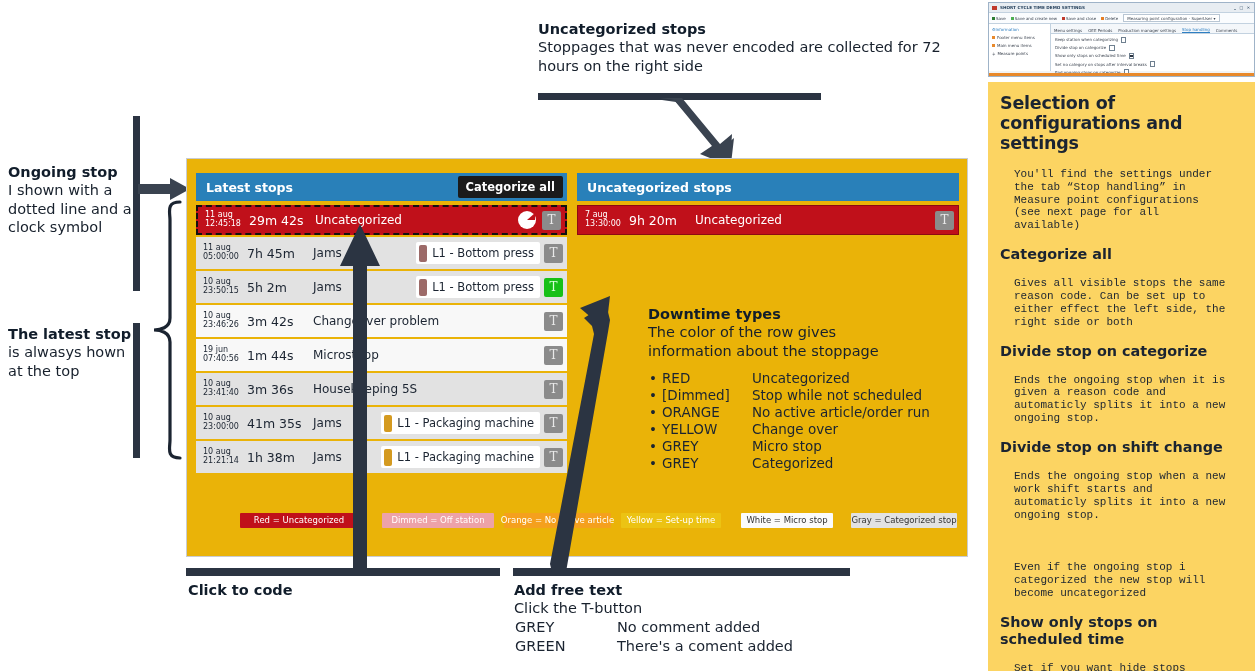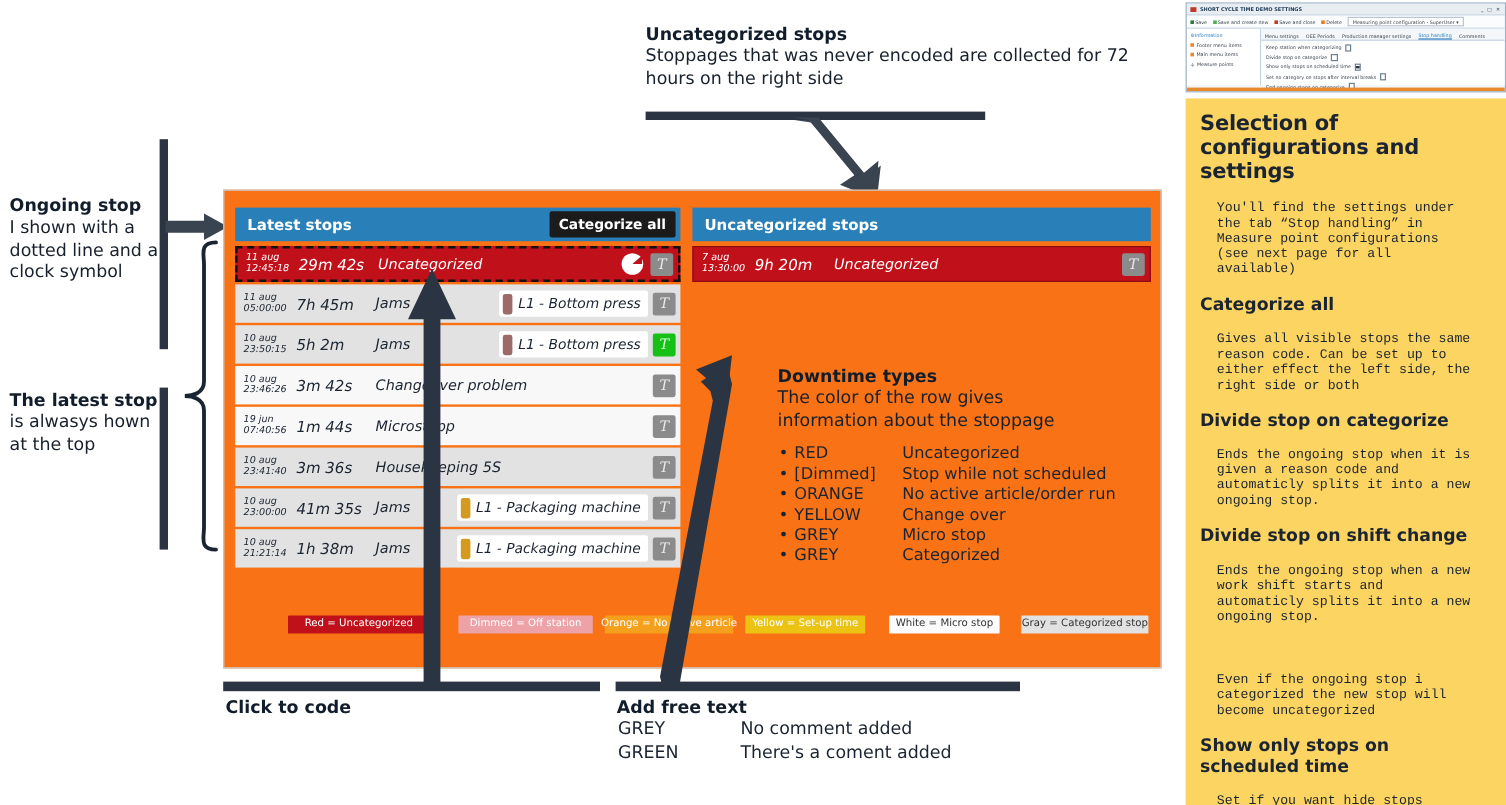--- a/index.html
+++ b/index.html
@@ -16,39 +16,39 @@
   .ann{position:absolute;line-height:1.26;}
   .ann .hd{font-weight:bold;font-size:14.5px;color:#111d2b;display:block;}
   .ann .bd{font-size:14.5px;color:#17202c;display:block;}
 
   
   .bar{position:absolute;background:#2b3442;}
 
   
   #app-window{
     position:absolute;left:186px;top:158px;width:782px;height:399px;
-    background:#f97316;border:1px solid #c9ccd1;
+    background:#eab308;border:1px solid #c9ccd1;
     box-sizing:border-box;
     box-shadow:0 0 0 0 rgba(0,0,0,0);
   }
   .panel-head{
     background:#2980b9;color:#ffffff;font-weight:bold;font-size:12.5px;
     height:28px;display:flex;align-items:center;padding:0 10px;
     box-sizing:border-box;position:relative;
   }
   #left-panel{position:absolute;left:9px;top:14px;width:371px;height:374px;}
   #right-panel{position:absolute;left:390px;top:14px;width:382px;height:374px;}
 
   .cat-all{
     position:absolute;right:4px;top:3px;height:22px;
     background:#1b1b1b;color:#fff;font-size:11.5px;font-weight:bold;
     display:flex;align-items:center;padding:0 8px;border-radius:2px;
   }
 
-  .rows{margin-top:4px;font-style:italic;}
+  .rows{margin-top:4px;}
   .row{
     height:32px;display:flex;align-items:center;position:relative;
     margin-bottom:2px;box-sizing:border-box;padding:0 4px 0 4px;
   }
   .row .stamp{width:44px;font-size:8px;line-height:1.12;flex:0 0 44px;padding-left:3px;}
   .row .stamp b{display:block;font-weight:normal;}
   .row .dur{width:60px;font-size:12.5px;flex:0 0 60px;}
   .row .reason{font-size:12px;flex:1 1 auto;padding-left:6px;}
   .row .station{
     background:#ffffff;border-radius:2px;height:22px;display:flex;align-items:center;
@@ -347,20 +347,21 @@
   <polygon points="12,286 26,286 68,46 70,34 66,18 44,32 52,40 54,48 10,278" fill="#2b3442"></polygon>
   <polygon points="40,22 70,10 66,44" fill="#2b3442"></polygon>
 </svg>
 
 <div class="ann" style="left:188px;top:581px;width:300px;">
   <span class="hd">Click to code</span>
 </div>
 
 <div class="ann" style="left:514px;top:581px;width:330px;">
   <span class="hd">Add free text</span>
+  <span class="bd">Click the T-button</span>
   <table style="border-collapse:collapse;font-size:14.5px;line-height:1.22;">
     <tbody>
         <tr>
           <td style="width:100px;">GREY</td>
           <td>No comment added</td>
         </tr>
     <tr>
           <td>GREEN</td>
           <td>There's a coment added</td>
         </tr>

